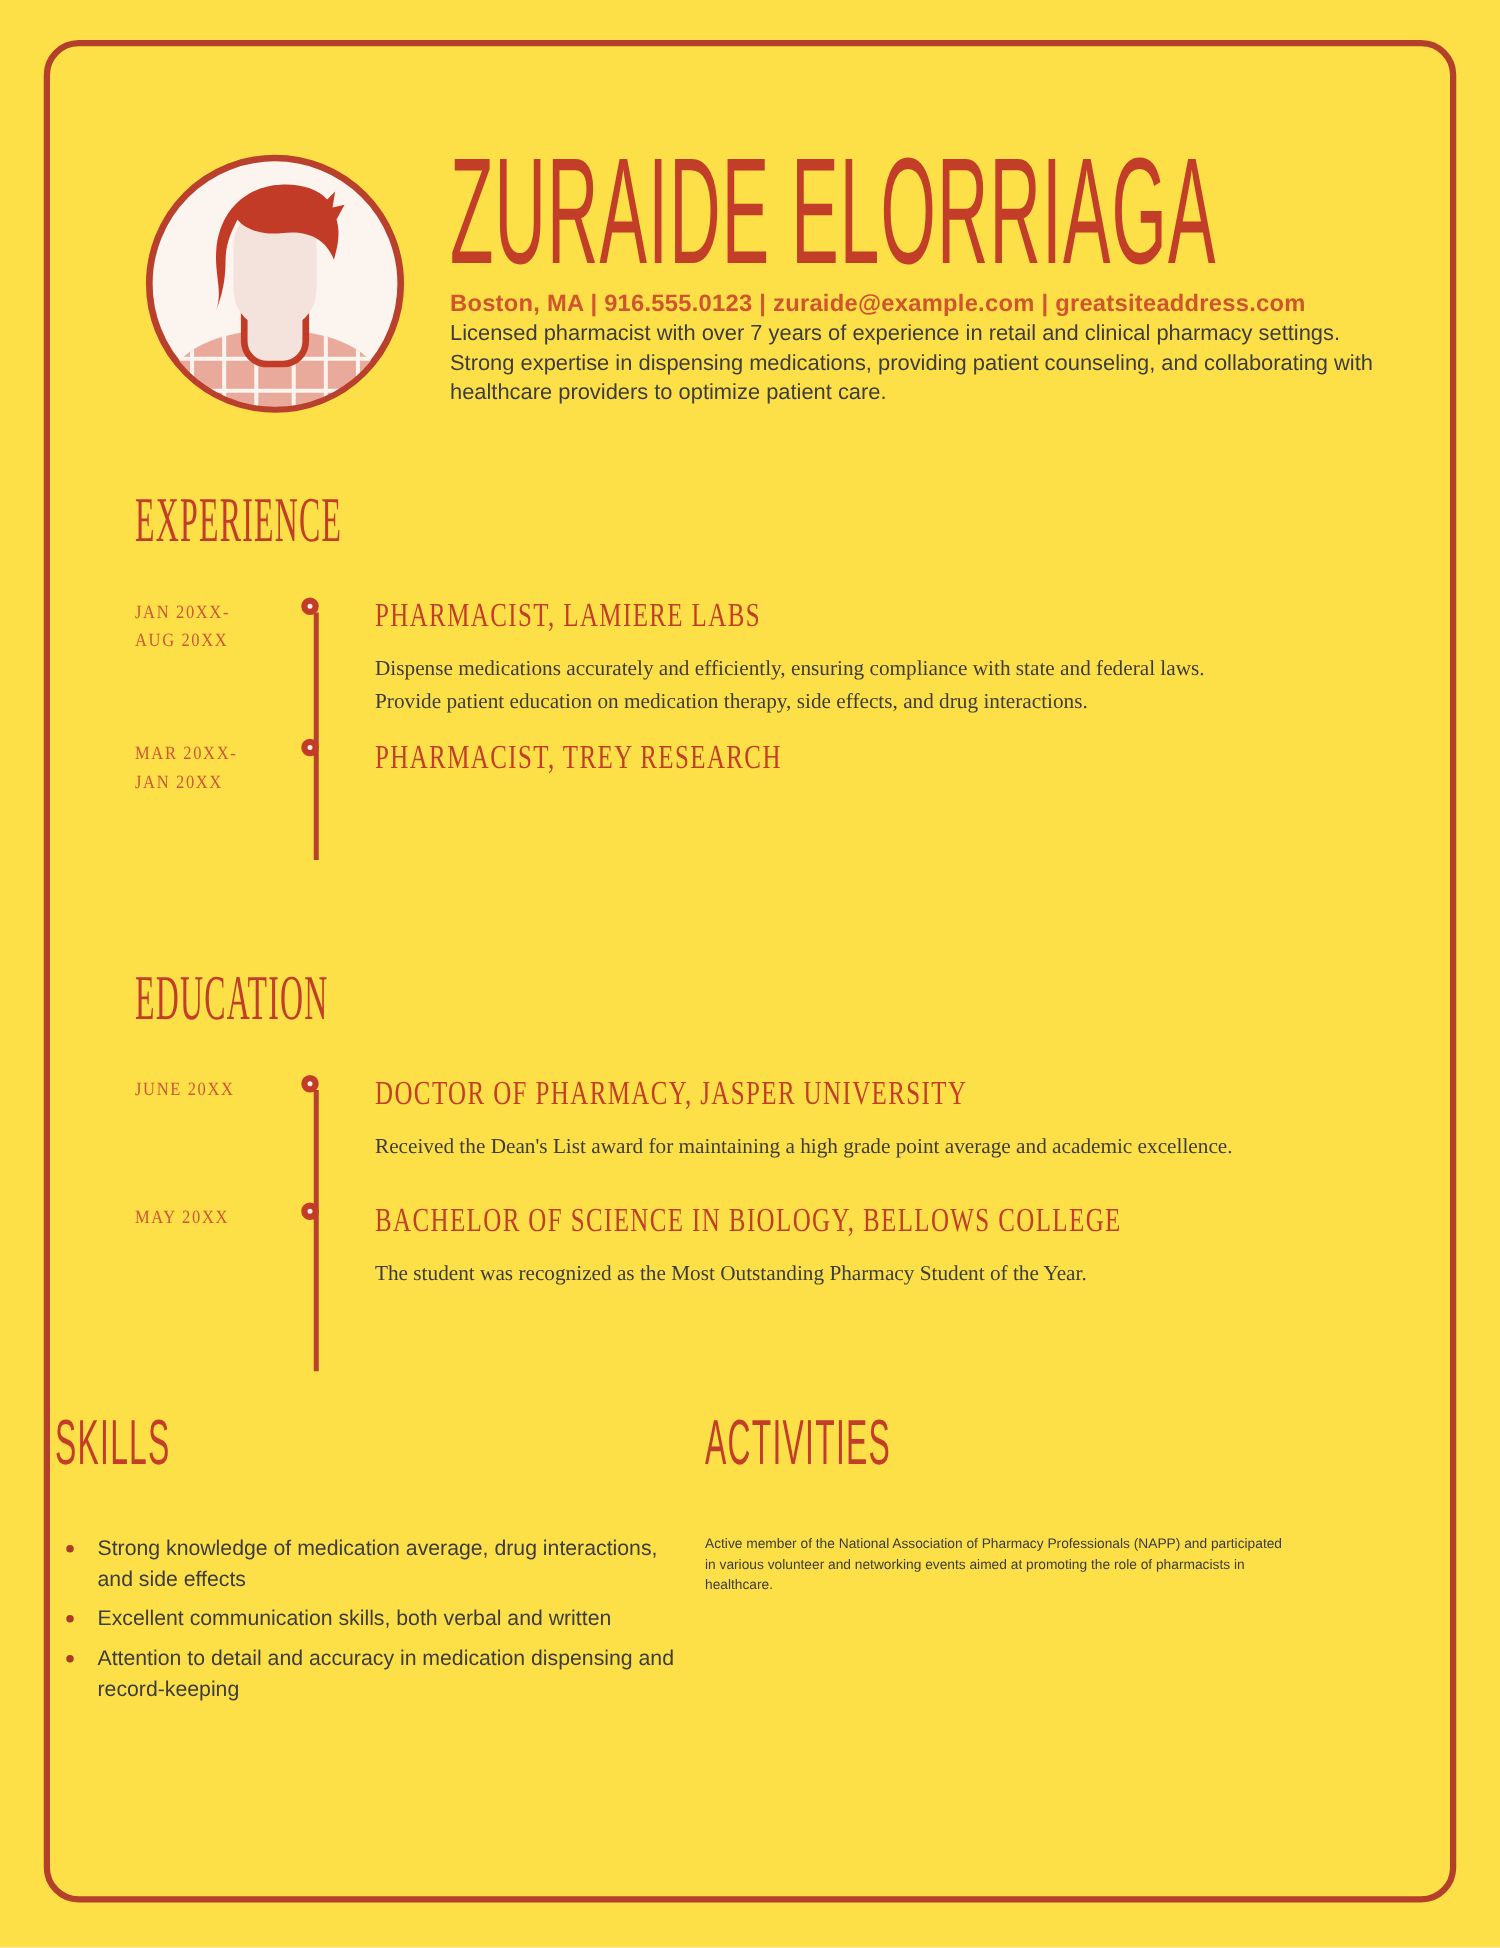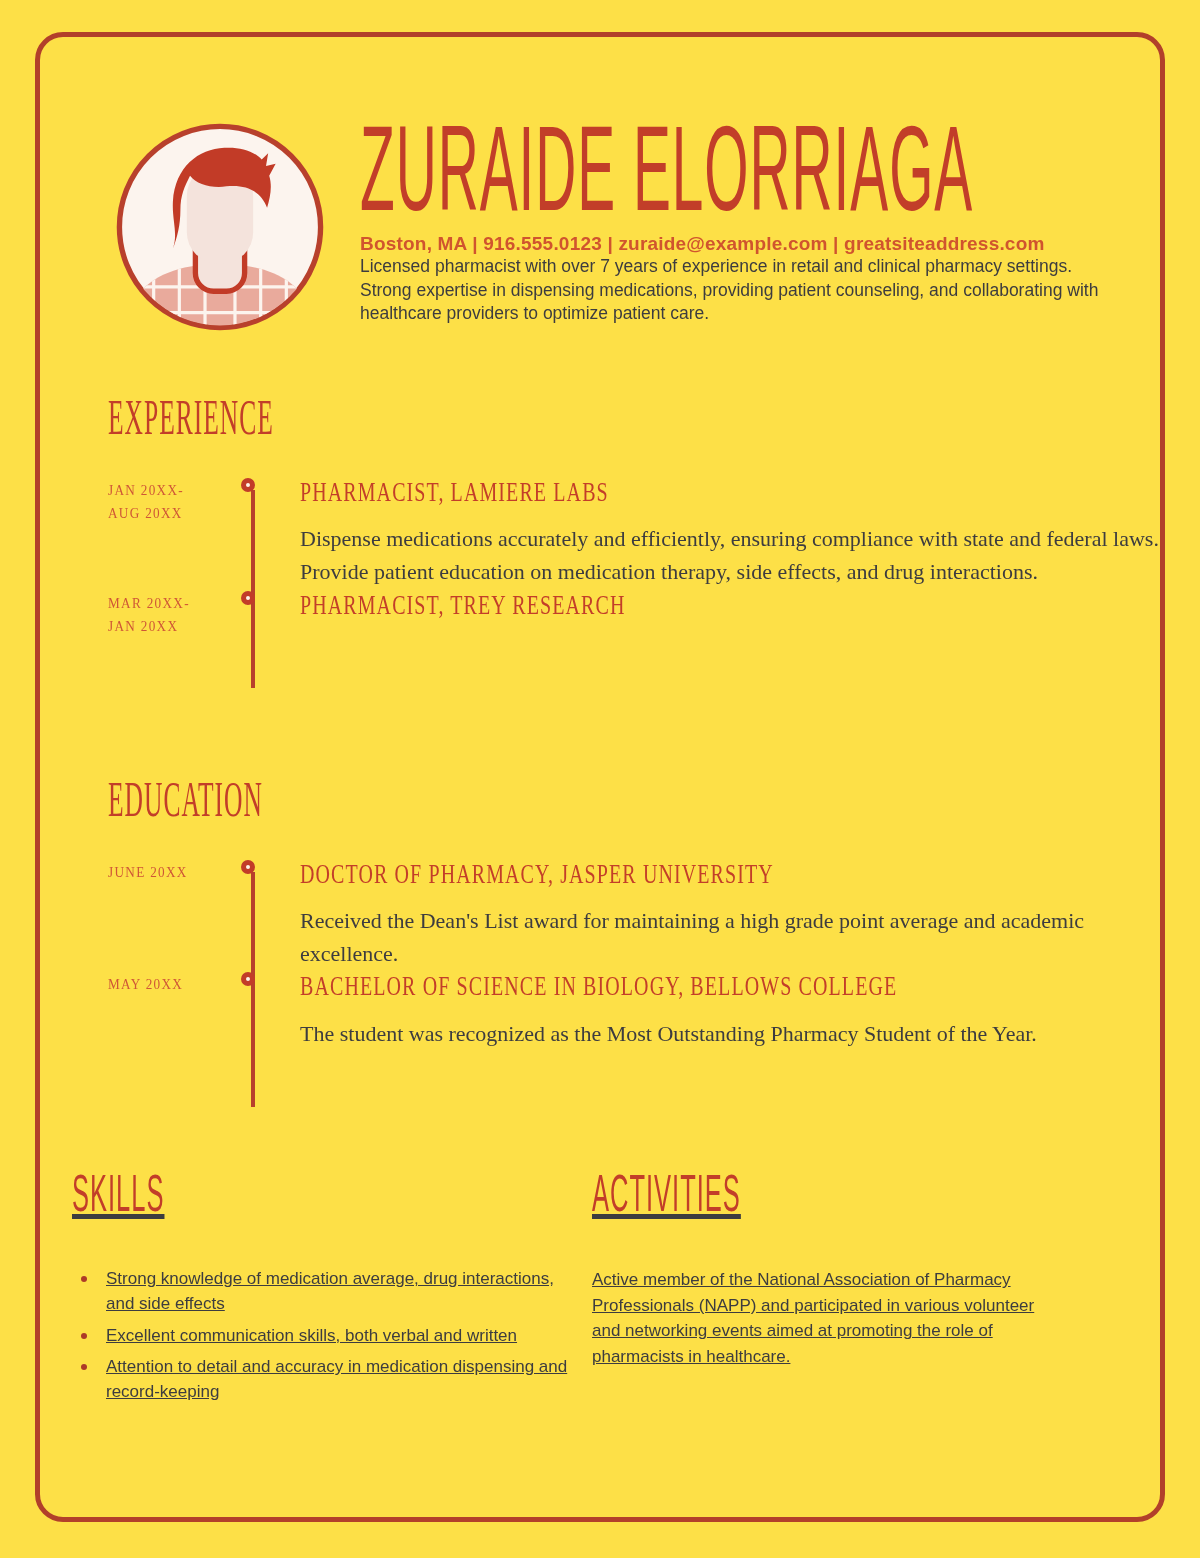--- a/index.html
+++ b/index.html
@@ -32,30 +32,30 @@
   .tl-line { position:absolute; left:143px; width:4px; background:#b8402c; z-index:0; }
   .experience .tl-line { top:14px; bottom:14px; }
   .education  .tl-line { top:14px; bottom:-35px; }
   .entry { display:grid; grid-template-columns:132px 60px auto; align-items:start; position:relative; z-index:1; }
   .experience .entry { min-height:113px; }
   .education  .entry { min-height:102px; }
   .entry .dates { margin-top:3px; }
   .tl-circle { width:14px; height:14px; border:5px solid #c23c28; border-radius:50%;
                background:#fdf3ea; margin-left:1px; margin-top:2px; }
   .entry-title { margin:0 0 14px 0; }
-  .entry-desc { font-size:22px; line-height:1.5; white-space:pre-line; max-width:880px; }
+  .entry-desc { font-size:17px; line-height:1.5; white-space:pre-line; max-width:880px; }
 
-  .bottom-columns { display:flex; padding-left:72px; margin-top:96px;text-decoration:underline; }
+  .bottom-columns { display:flex; padding-left:44px; margin-top:66px; }
   .col-skills { width:520px; flex:0 0 auto; }
   .col-activities { width:470px; flex:0 0 auto; }
   .col-skills ul { list-style:none; margin-top:48px; }
   .col-skills li { position:relative; padding-left:34px; margin-bottom:7px;
                    font-size:17px; line-height:1.45; max-width:505px; }
   .bullet { position:absolute; left:9px; top:9px; width:6px; height:6px; border-radius:50%; background:#ad3a28; }
-  .col-activities p { margin-top:48px; font-size:17px; line-height:1.5; }
+  .col-activities p { margin-top:48px; font-size:11px; line-height:1.5; }
 </style>
 </head>
 <body>
 
 <div class="page">
   <div class="frame"></div>
 
   <header>
     <div class="avatar">
       <svg viewBox="0 0 200 200" width="214" height="214">

